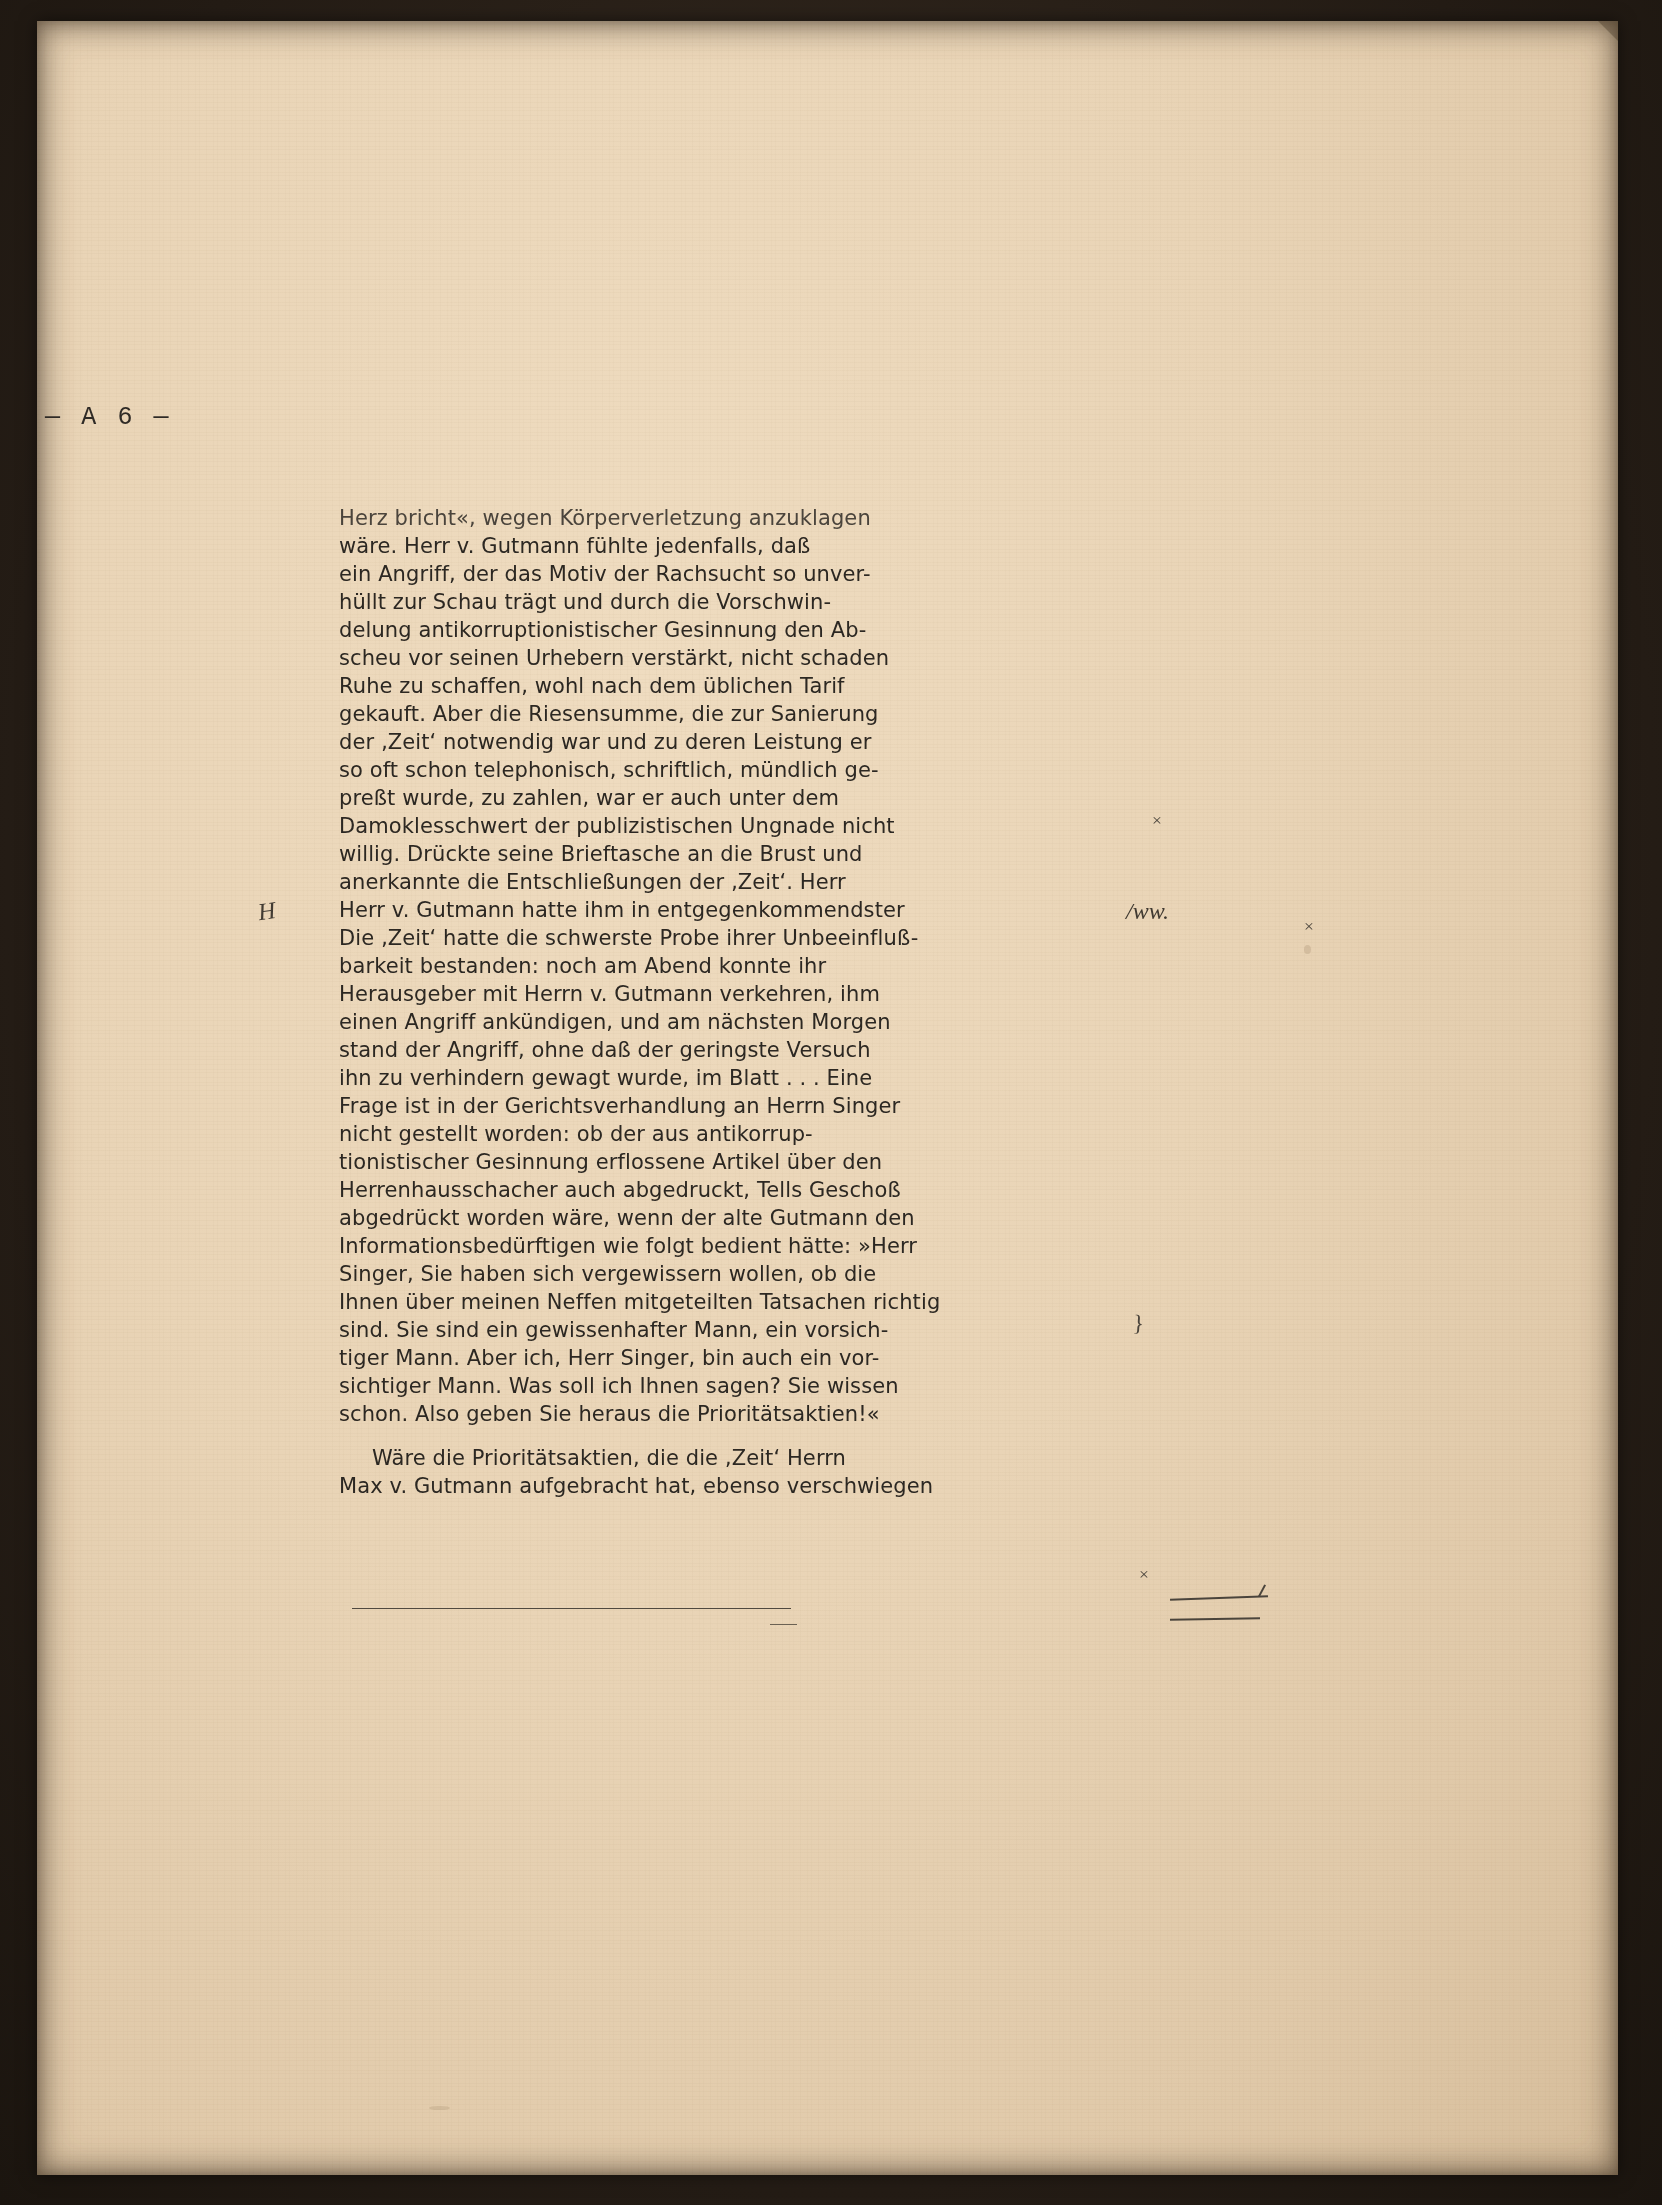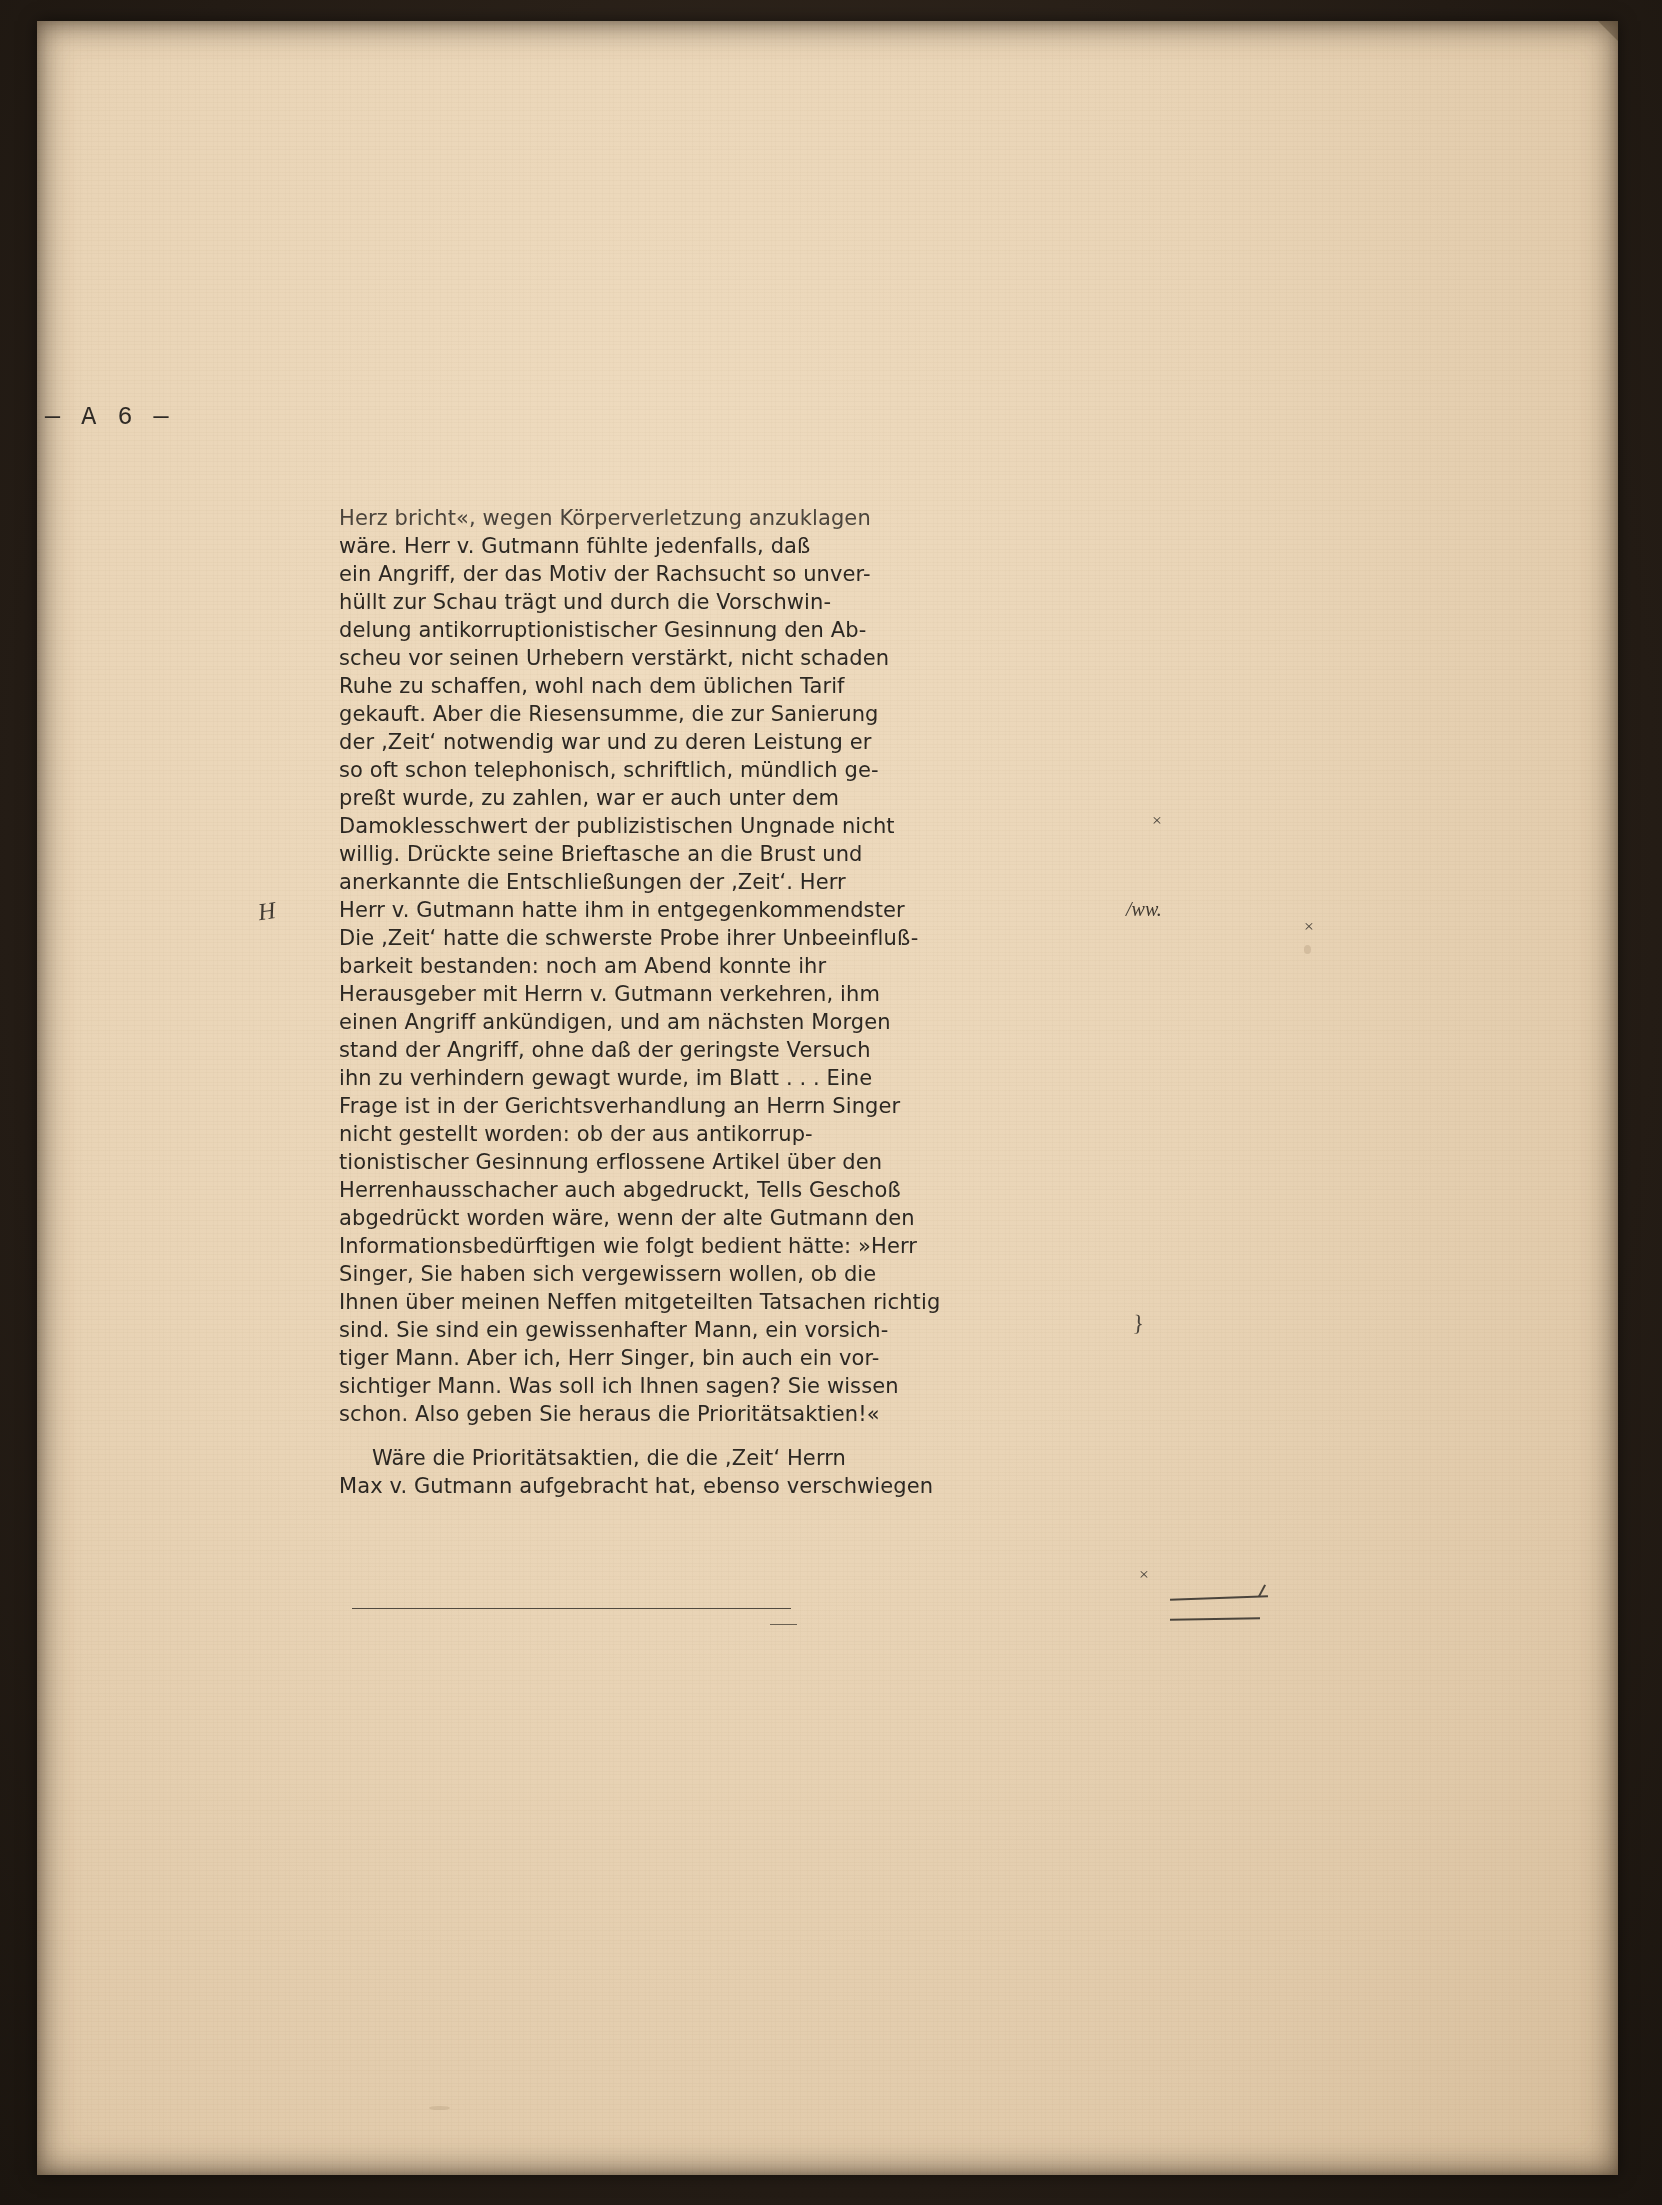--- a/index.html
+++ b/index.html
@@ -120,21 +120,21 @@
     font-style: italic;
     transform: rotate(-8deg);
     color: #413b33;
   }
   .annot-x1 { left: 1115px; top: 789px; font-size: 17.5px; color: #4a443c; }
   .annot-x2 { left: 1267px; top: 895px; font-size: 17.5px; color: #4a443c; }
   .annot-x3 { left: 1102px; top: 1543px; font-size: 17.5px; color: #4a443c; }
   .annot-word {
     left: 1089px;
     top: 877px;
-    font-size: 20px;
+    font-size: 24px;
     font-style: italic;
     color: #3f3931;
   }
   .annot-brace {
     left: 1096px;
     top: 1290px;
     font-size: 23px;
     color: #4a443c;
     transform: rotate(4deg);
   }

